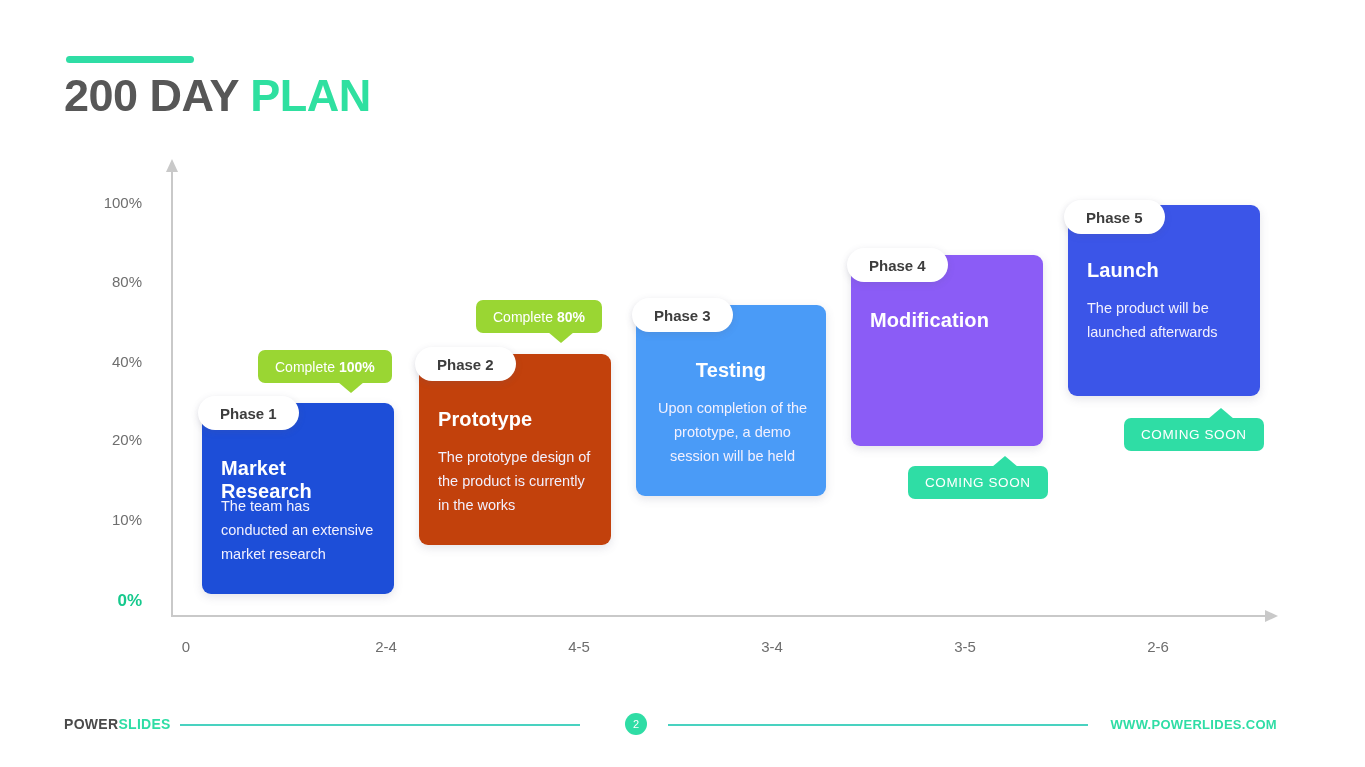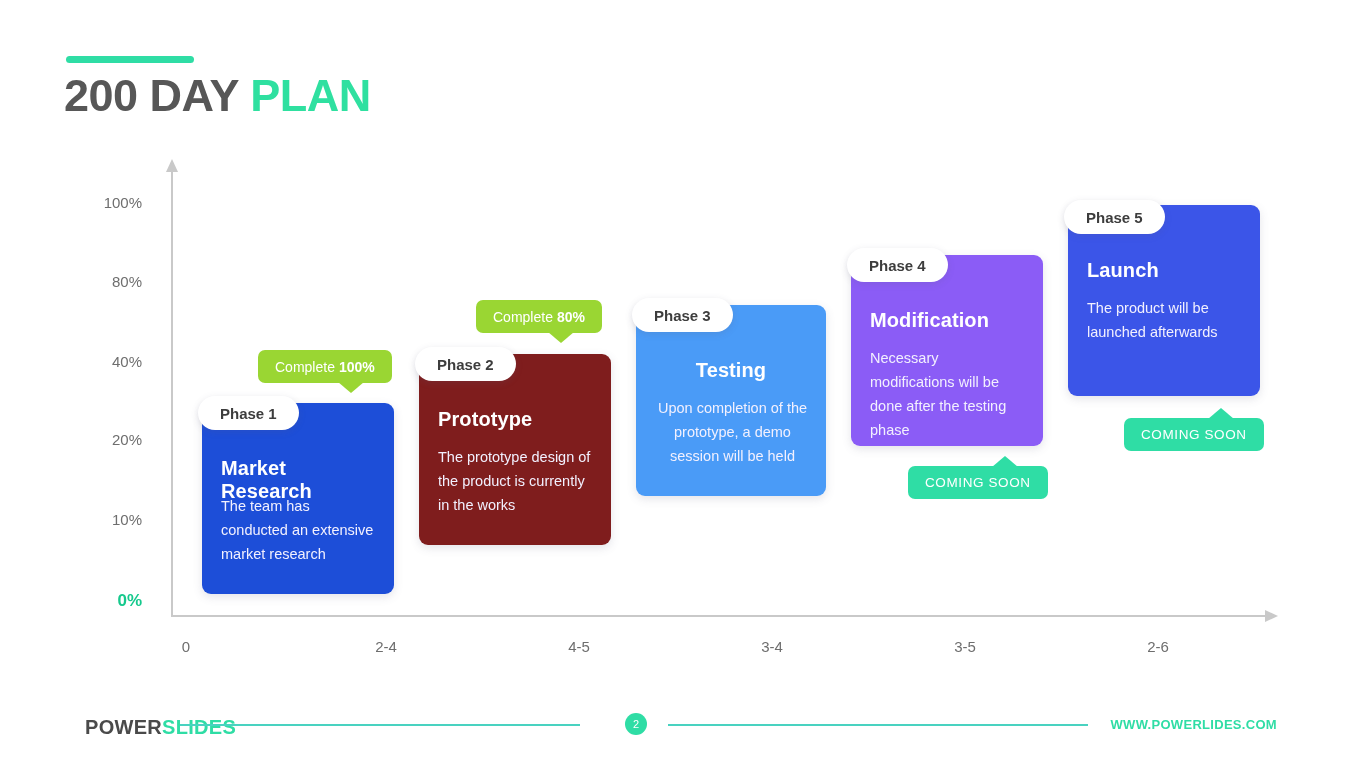--- a/index.html
+++ b/index.html
@@ -149,25 +149,24 @@
     top: -10px; right: 30px;
     border-left: 13px solid transparent;
     border-right: 13px solid transparent;
     border-bottom: 11px solid #2fdda5;
   }
 
   
   #footer { position: absolute; left: 0; top: 700px; width: 1365px; height: 67px; }
   #footer-brand {
     position: absolute; left: 64px; top: 16px;
-    font-size: 20px; font-weight: bold;
+    font-size: 14px; font-weight: bold;
     letter-spacing: 0.3px;
     color: #4a4a4a;
     white-space: nowrap;
-    margin-left: 21px;
   }
   #footer-brand .accent { color: #2fdda5; }
   .footer-rule { position: absolute; top: 24px; height: 1.5px; background: #49d2c0; }
   #footer-rule-left { left: 180px; width: 400px; }
   #footer-rule-right { left: 668px; width: 420px; }
   #footer-page {
     position: absolute; left: 625px; top: 713px;
     width: 22px; height: 22px; border-radius: 50%;
     background: #2fdda5;
     display: flex; align-items: center; justify-content: center;
@@ -223,39 +222,38 @@
     </div>
     <div class="phase-pill" style="left:198px; top:396px;">Phase 1</div>
   </div>
 
   <div class="phase">
     <div class="badge complete" style="left:476px; top:300px;">
       <span>Complete </span>
         <b>80%</b>
       <span class="badge-tail"></span>
     </div>
-    <div class="card" style="left:419px; top:354px; width:192px; height:191px; background:#7f1d1d;">
+    <div class="card" style="left:419px; top:354px; width:192px; height:191px; background:#c2410c;">
       <div class="card-title">Prototype</div>
       <div class="card-desc">The prototype design of the product is currently in the works</div>
     </div>
     <div class="phase-pill" style="left:415px; top:347px;">Phase 2</div>
   </div>
 
   <div class="phase">
     <div class="card" style="left:636px; top:305px; width:190px; height:191px; background:#4a9bf7;text-align:center;">
       <div class="card-title">Testing</div>
       <div class="card-desc">Upon completion of the prototype, a demo session will be held</div>
     </div>
     <div class="phase-pill" style="left:632px; top:298px;">Phase 3</div>
   </div>
 
   <div class="phase">
     <div class="card" style="left:851px; top:255px; width:192px; height:191px; background:#8b5cf6;">
       <div class="card-title">Modification</div>
-      <div class="card-desc">Necessary modifications will be done after the testing phase</div>
     </div>
     <div class="phase-pill" style="left:847px; top:248px;">Phase 4</div>
     <div class="badge soon" style="left:908px; top:466px;">
       <span>COMING SOON</span>
       <span class="badge-tail"></span>
     </div>
   </div>
 
   <div class="phase">
     <div class="card" style="left:1068px; top:205px; width:192px; height:191px; background:#3b55e8;">

